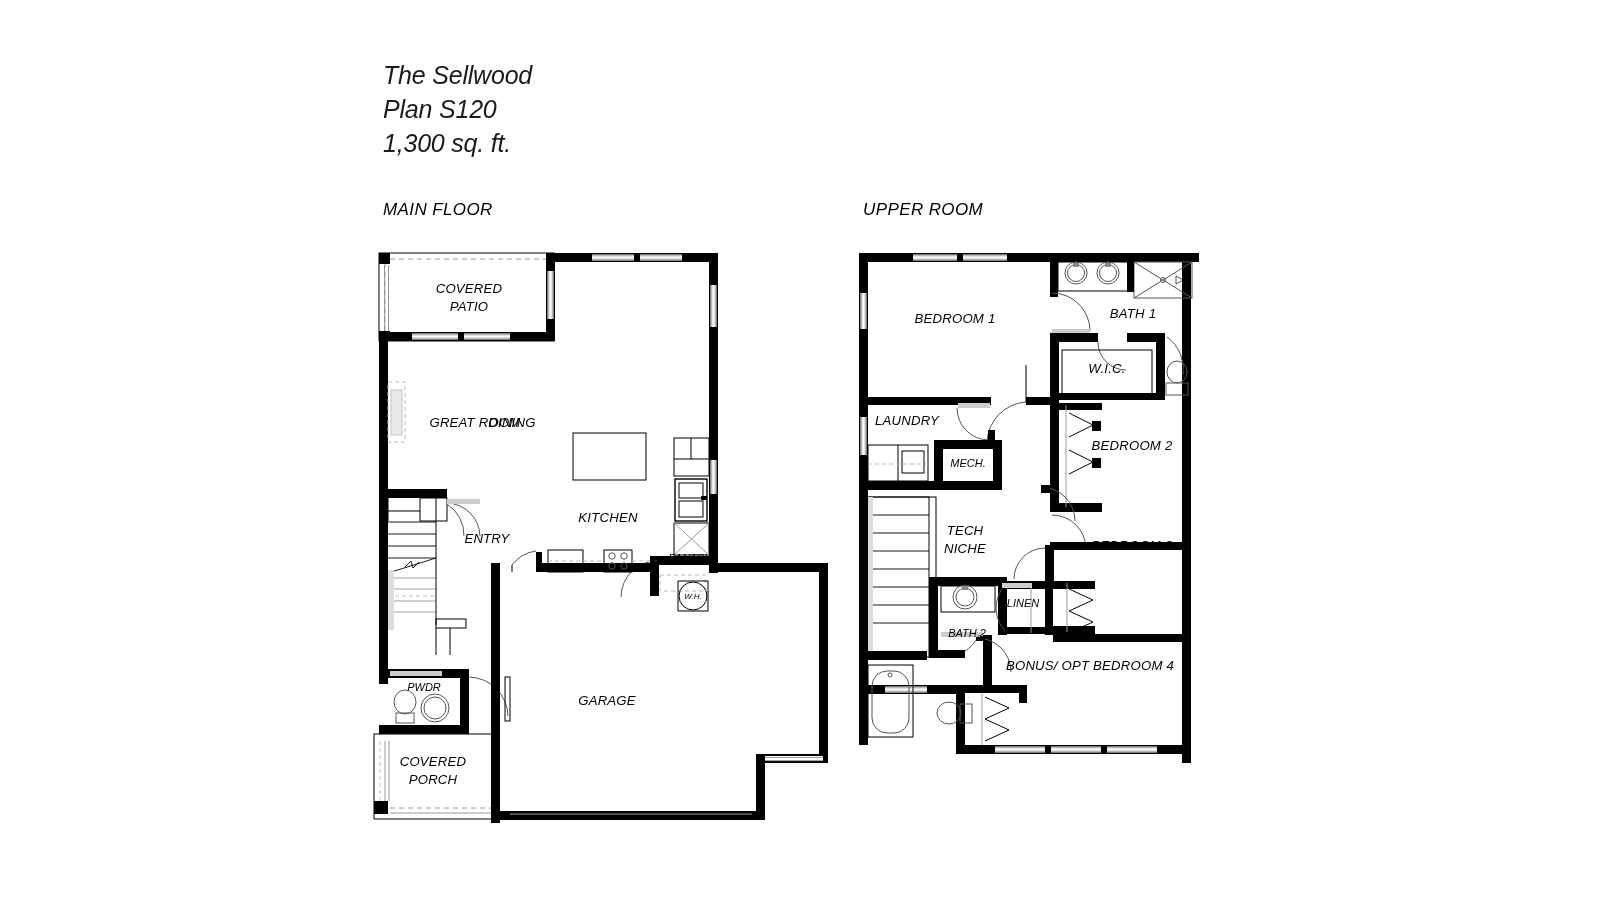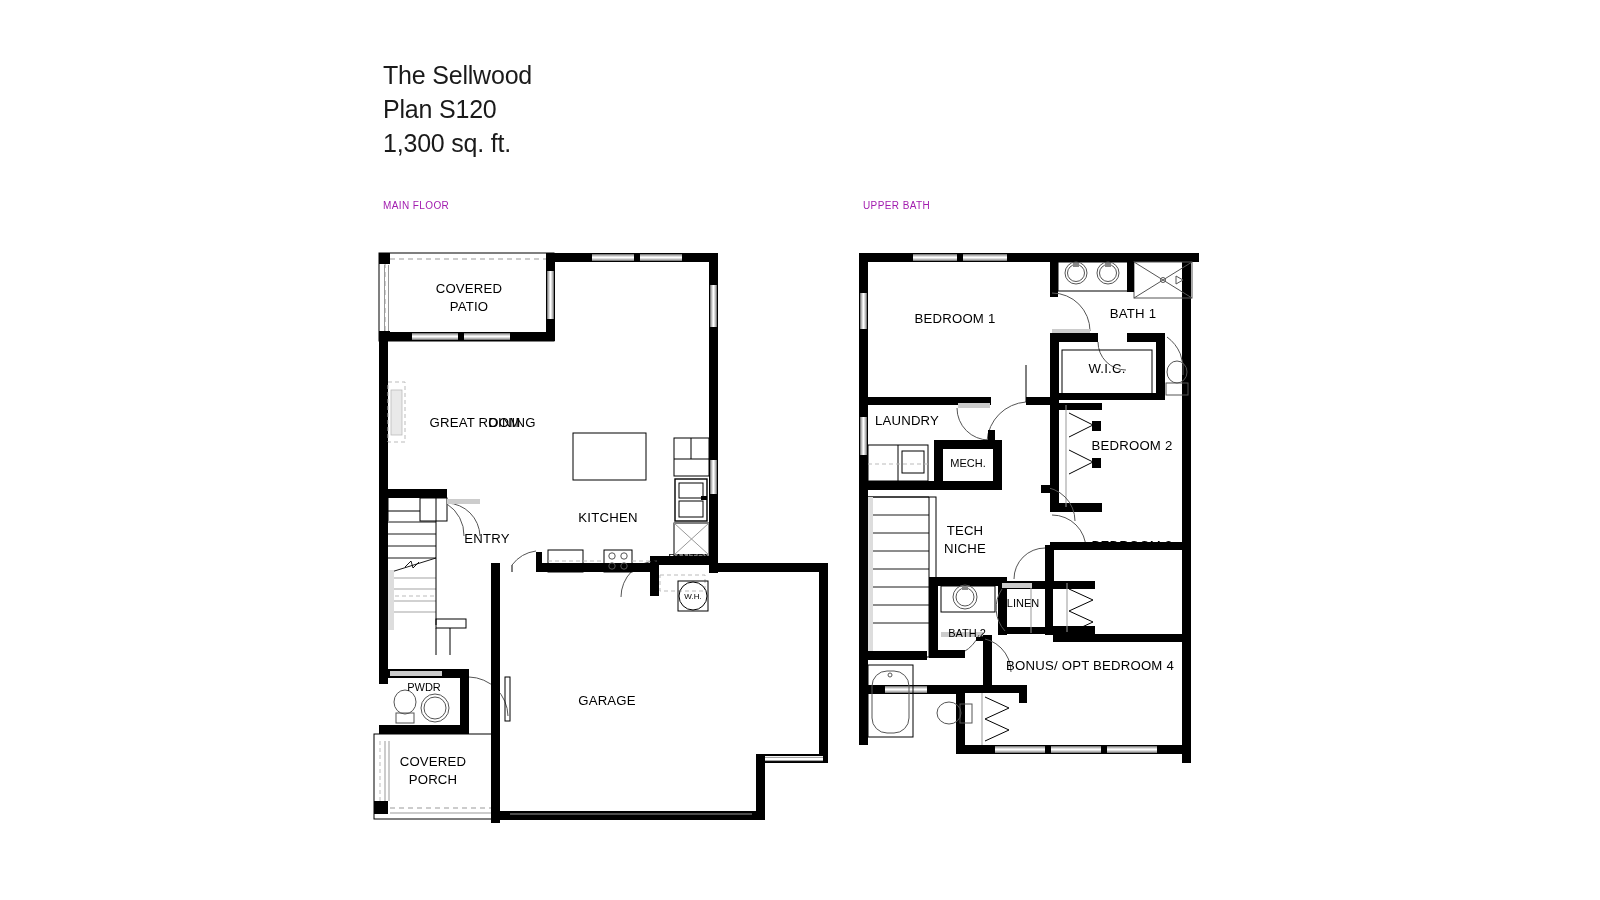--- a/index.html
+++ b/index.html
@@ -1,20 +1,20 @@
 <!DOCTYPE html>
 <html><head>
 <meta charset="utf-8">
 <style>
   html,body{margin:0;padding:0;background:#ffffff;}
   body{width:1600px;height:900px;overflow:hidden;font-family:"Liberation Sans",sans-serif;color:#000;}
-  #stage{position:relative;width:1550px;height:900px;background:#fff;}
+  #stage{position:relative;width:1550px;height:900px;background:#fff;font-style:italic;}
   .title-block{position:absolute;left:383px;top:58px;}
   .title-line{font-size:25px;line-height:34px;color:#1a1a1a;font-weight:400;letter-spacing:-0.2px;}
-  .floor-label{position:absolute;font-size:10px;letter-spacing:0.4px;color:#a21caf;}
+  .floor-label{position:absolute;font-size:17px;letter-spacing:0.4px;color:#000000;}
   #main-floor-label{left:383px;top:200px;}
   #upper-floor-label{left:863px;top:200px;}
   svg{display:block;}
   .plan-svg{position:absolute;}
   #main-plan{left:360px;top:245px;}
   #upper-plan{left:845px;top:245px;}
   .rm{font-family:"Liberation Sans",sans-serif;font-size:13.2px;fill:#000;text-anchor:middle;letter-spacing:0.2px;}
   .rm-sm{font-family:"Liberation Sans",sans-serif;font-size:11px;fill:#000;text-anchor:middle;}
   .rm-xs{font-family:"Liberation Sans",sans-serif;font-size:8px;fill:#000;text-anchor:middle;}
   .wall{fill:#000;}
@@ -31,21 +31,21 @@
 
 <div id="stage">
 
   <div class="title-block">
     <div class="title-line">The Sellwood</div>
     <div class="title-line">Plan S120</div>
     <div class="title-line">1,300 sq. ft.</div>
   </div>
 
   <div class="floor-label" id="main-floor-label">MAIN FLOOR</div>
-  <div class="floor-label" id="upper-floor-label">UPPER BATH</div>
+  <div class="floor-label" id="upper-floor-label">UPPER ROOM</div>
 
   <svg class="plan-svg" id="main-plan" width="490" height="590" viewBox="0 0 490 590">
 
     <g>
       <rect x="19" y="8" width="175" height="88" class="thin" stroke="#999"></rect>
 
       <line x1="30" y1="14" x2="188" y2="14" class="dash"></line>
       <line x1="25" y1="18" x2="25" y2="92" class="dash"></line>
 
       <rect x="19" y="8" width="11" height="11" class="wall"></rect>

